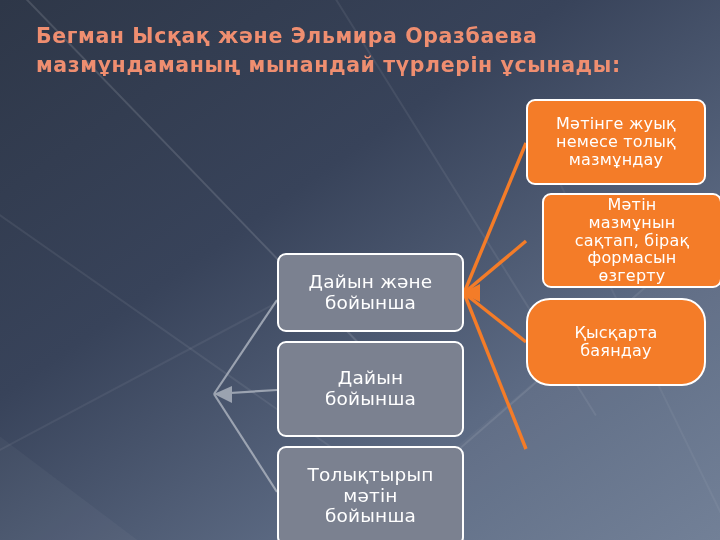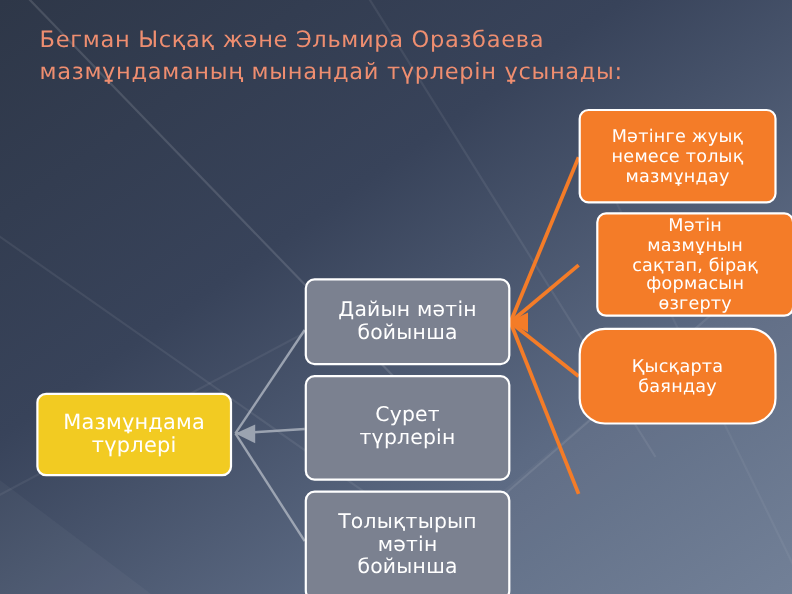--- a/index.html
+++ b/index.html
@@ -46,20 +46,21 @@
   #title {
     position: absolute;
     left: 36px;
     top: 22px;
     width: 650px;
     color: #ef8e70;
     font-size: 20.5px;
     line-height: 29px;
     letter-spacing: 0.6px;
     white-space: pre-line;
+    font-weight: bold;
   }
 
   
   #connectors {
     position: absolute;
     left: 0; top: 0;
     width: 720px; height: 540px;
     pointer-events: none;
   }
 
@@ -135,29 +136,26 @@
 
     <g stroke="#f47c28" stroke-width="3.4" fill="none">
       <line x1="464" y1="293" x2="526" y2="143"></line>
       <line x1="464" y1="293" x2="526" y2="241"></line>
       <line x1="464" y1="293" x2="526" y2="342"></line>
       <line x1="464" y1="293" x2="526" y2="449"></line>
       <polygon points="462,293 480,284 480,302" fill="#f47c28" stroke="none"></polygon>
     </g>
   </svg>
 
-  <div class="node root" id="node-root">
-    <span>Мазмұндама түрлері</span>
-  </div>
 
   <div class="node mid" id="node-mid-0">
-    <span>Дайын мәтін бойынша</span>
+    <span>Дайын және бойынша</span>
   </div>
   <div class="node mid" id="node-mid-1">
-    <span>Сурет түрлерін</span>
+    <span>Дайын бойынша</span>
   </div>
   <div class="node mid" id="node-mid-2">
     <span>Толықтырып мәтін бойынша</span>
   </div>
 
   <div class="node leaf" id="node-leaf-0">
     <span>Мәтінге жуық немесе толық мазмұндау</span>
   </div>
   <div class="node leaf" id="node-leaf-1">
     <span>Мәтін мазмұнын сақтап, бірақ формасын өзгерту</span>

